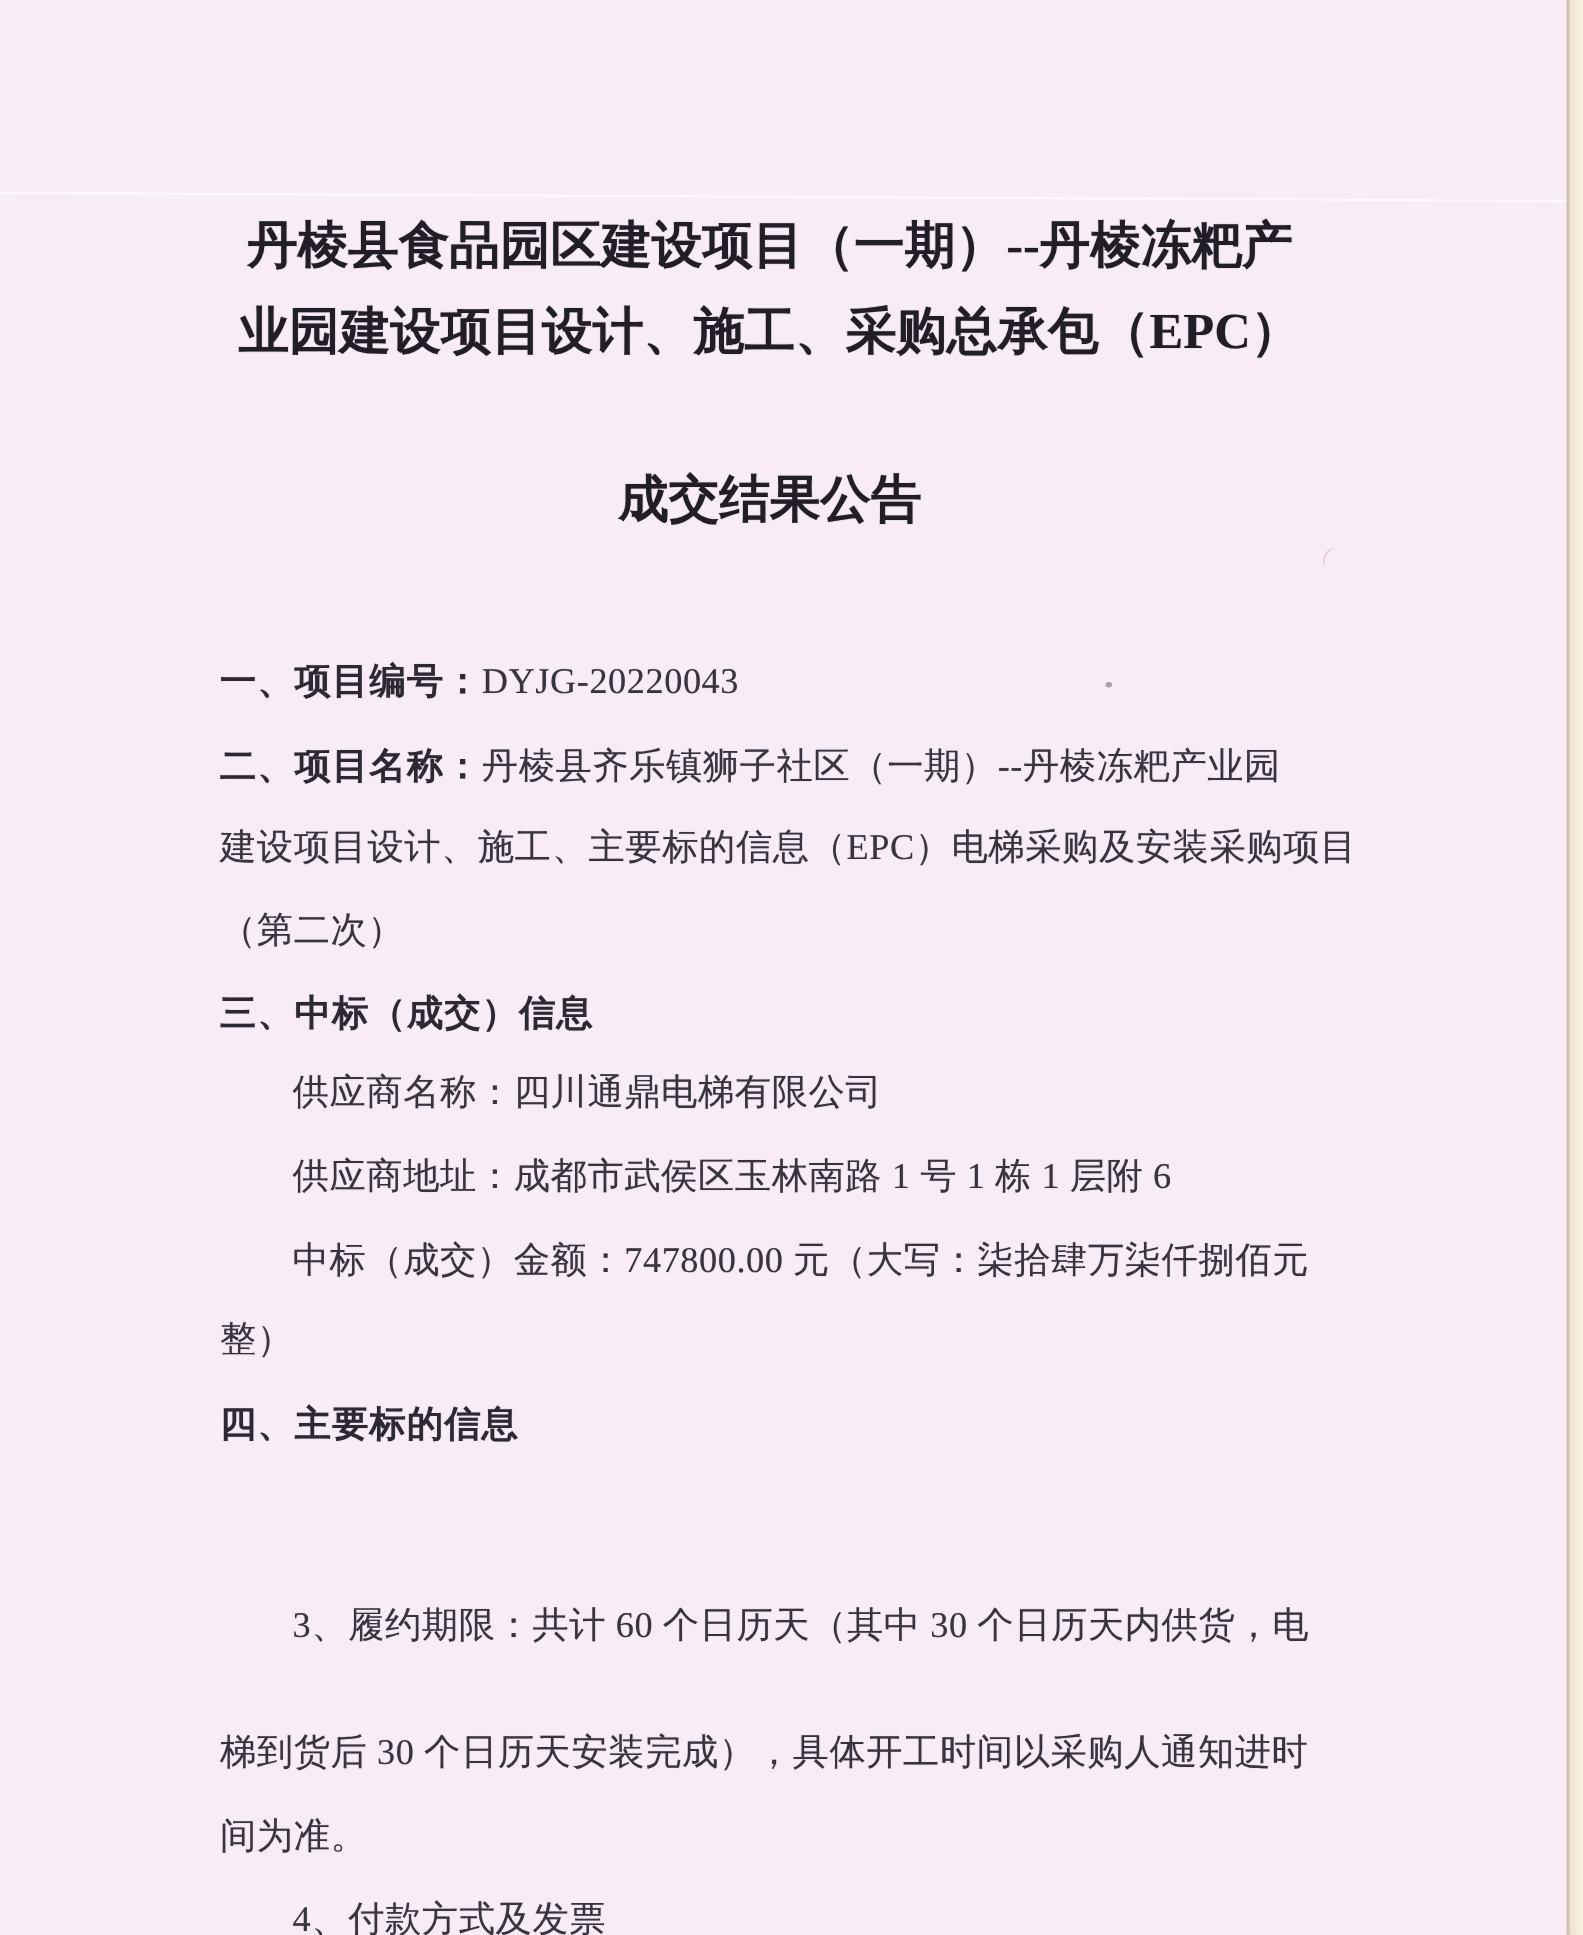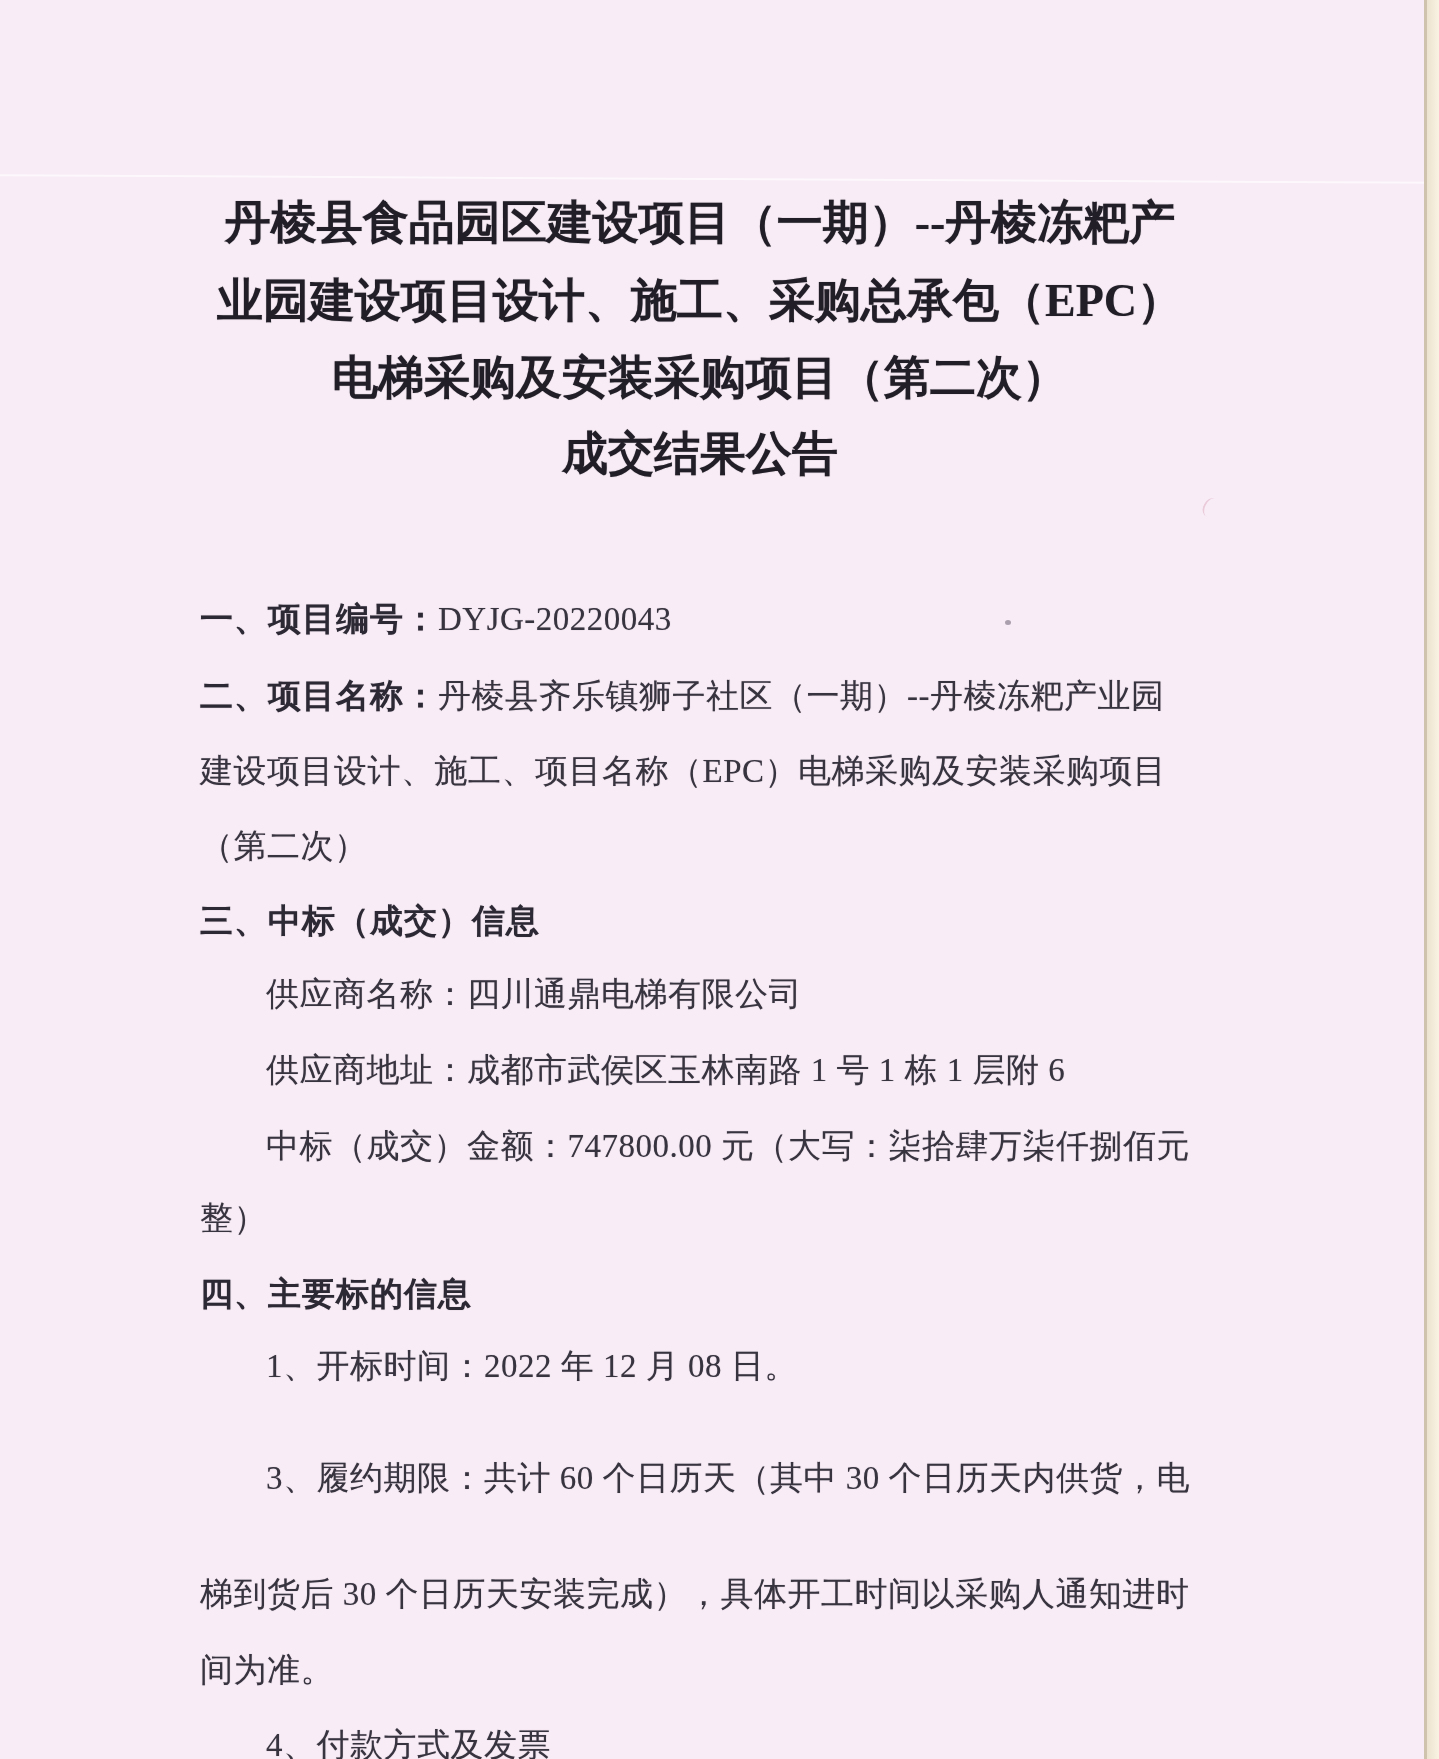--- a/index.html
+++ b/index.html
@@ -77,44 +77,42 @@
 
 <div class="page">
 
   <div class="scan-line"></div>
   <div class="edge-strip"></div>
   <div class="speck"></div>
   <div class="scratch"></div>
 
   <div class="title-line t0">丹棱县食品园区建设项目（一期）--丹棱冻粑产</div>
   <div class="title-line t1">业园建设项目设计、施工、采购总承包（EPC）</div>
-  <div class="title-line t2">电梯采购及安装采购项目（第二次）</div>
   <div class="title-line t3">成交结果公告</div>
 
   <div class="line" style="top:600px;left:200px"><span class="lbl">一、项目编号：</span><span class="txt">DYJG-20220043</span></div>
 
   <div class="line" style="top:677px;left:200px"><span class="lbl">二、项目名称：</span><span class="txt">丹棱县齐乐镇狮子社区（一期）--丹棱冻粑产业园</span></div>
 
-  <div class="line" style="top:753px;left:200px"><span class="txt">建设项目设计、施工、项目名称（EPC）电梯采购及安装采购项目</span></div>
+  <div class="line" style="top:753px;left:200px"><span class="txt">建设项目设计、施工、主要标的信息（EPC）电梯采购及安装采购项目</span></div>
 
   <div class="line" style="top:828px;left:200px"><span class="txt">（第二次）</span></div>
 
   <div class="line" style="top:902px;left:200px"><span class="lbl">三、中标（成交）信息</span></div>
 
   <div class="line" style="top:976px;left:266px"><span class="txt">供应商名称：四川通鼎电梯有限公司</span></div>
 
   <div class="line" style="top:1052px;left:266px"><span class="txt">供应商地址：成都市武侯区玉林南路 1 号 1 栋 1 层附 6</span></div>
 
   <div class="line" style="top:1128px;left:266px"><span class="txt">中标（成交）金额：747800.00 元（大写：柒拾肆万柒仟捌佰元</span></div>
 
   <div class="line" style="top:1200px;left:200px"><span class="txt">整）</span></div>
 
   <div class="line" style="top:1275px;left:200px"><span class="lbl">四、主要标的信息</span></div>
 
-  <div class="line" style="top:1348px;left:266px"><span class="txt">1、开标时间：2022 年 12 月 08 日。</span></div>
 
 
   <div class="line" style="top:1460px;left:266px"><span class="txt">3、履约期限：共计 60 个日历天（其中 30 个日历天内供货，电</span></div>
 
   <div class="line" style="top:1576px;left:200px"><span class="txt">梯到货后 30 个日历天安装完成），具体开工时间以采购人通知进时</span></div>
 
   <div class="line" style="top:1652px;left:200px"><span class="txt">间为准。</span></div>
 
   <div class="line" style="top:1727px;left:266px"><span class="txt">4、付款方式及发票</span></div>
 

